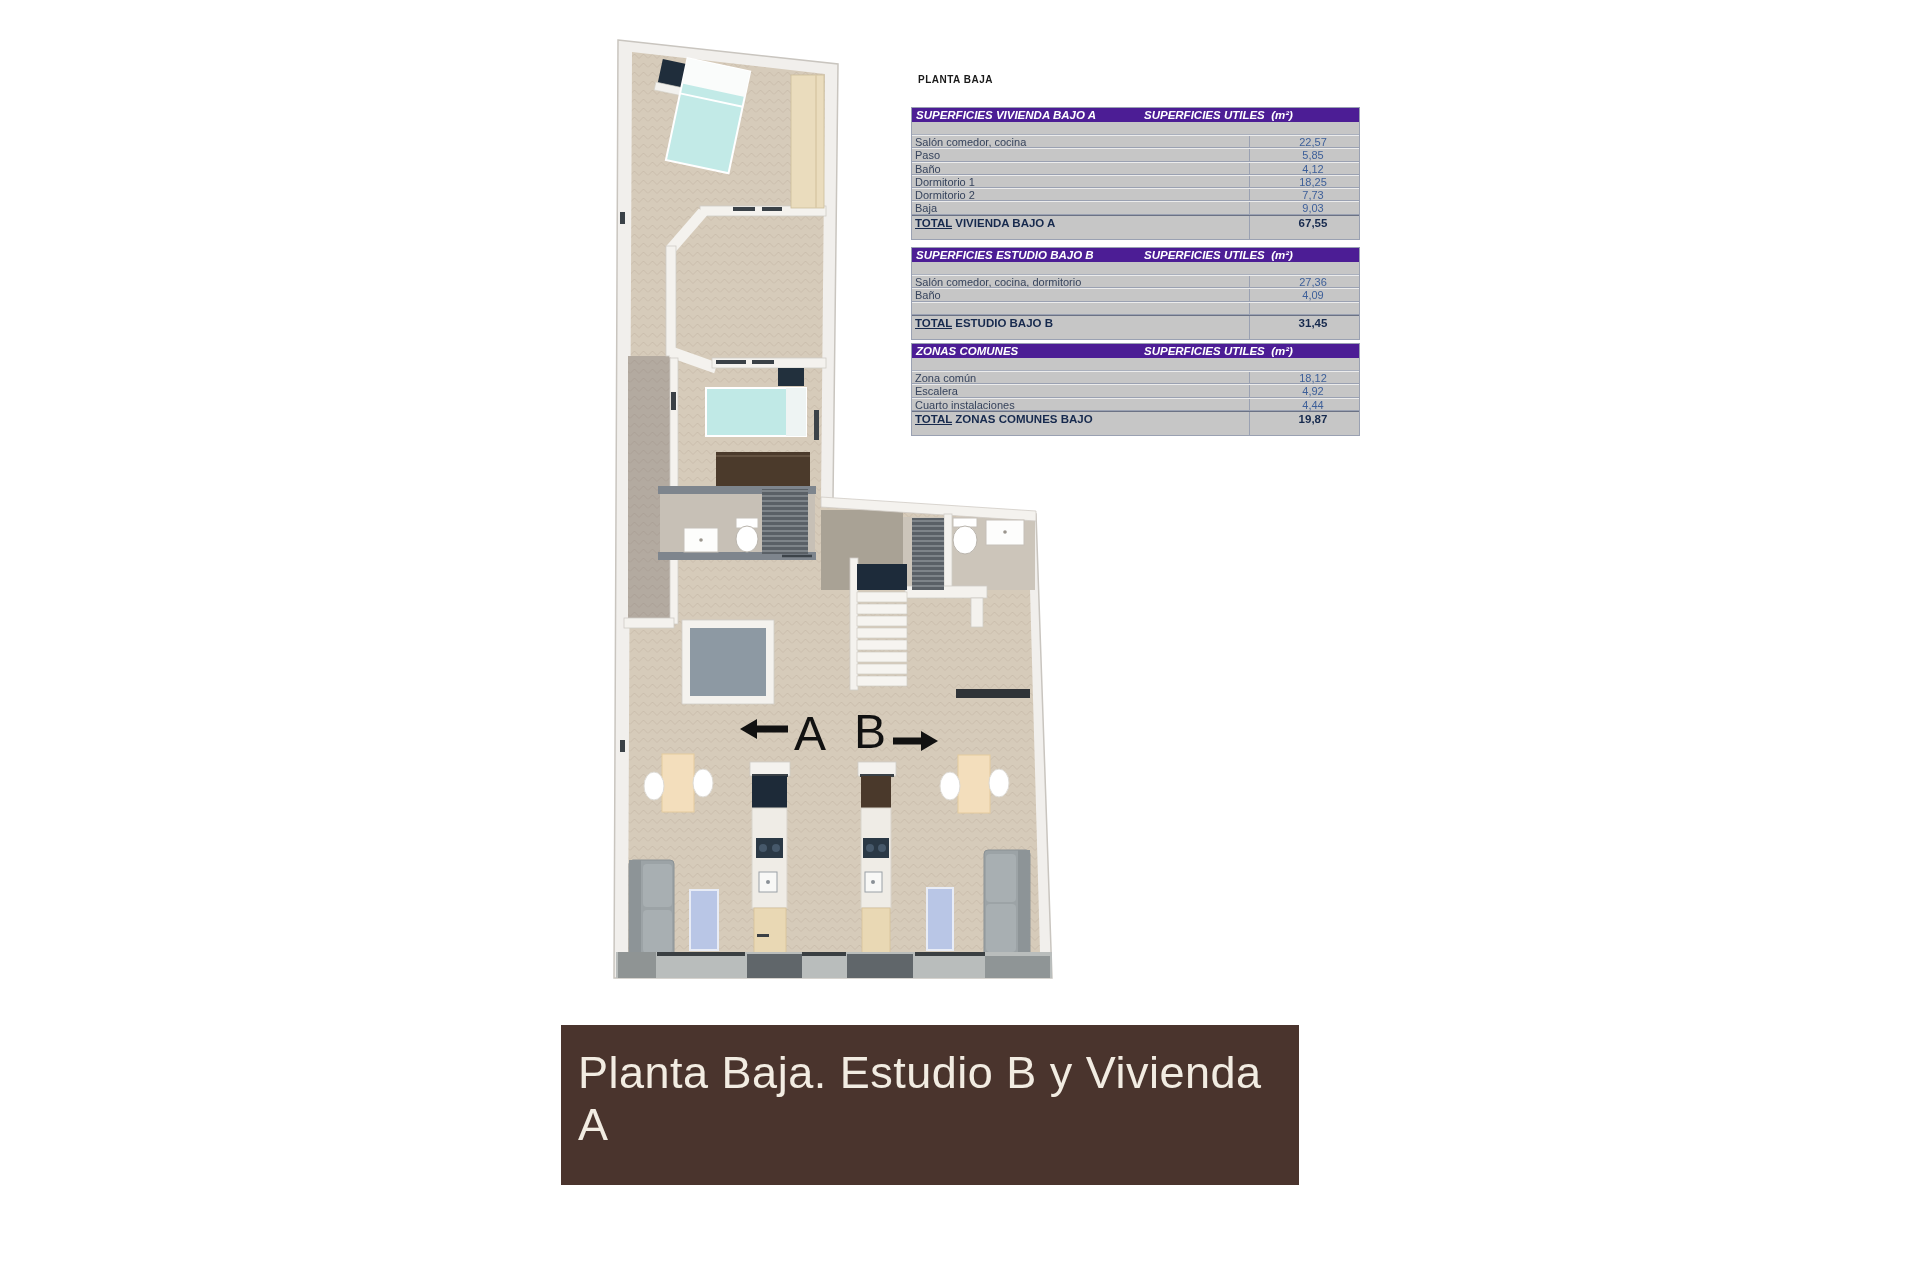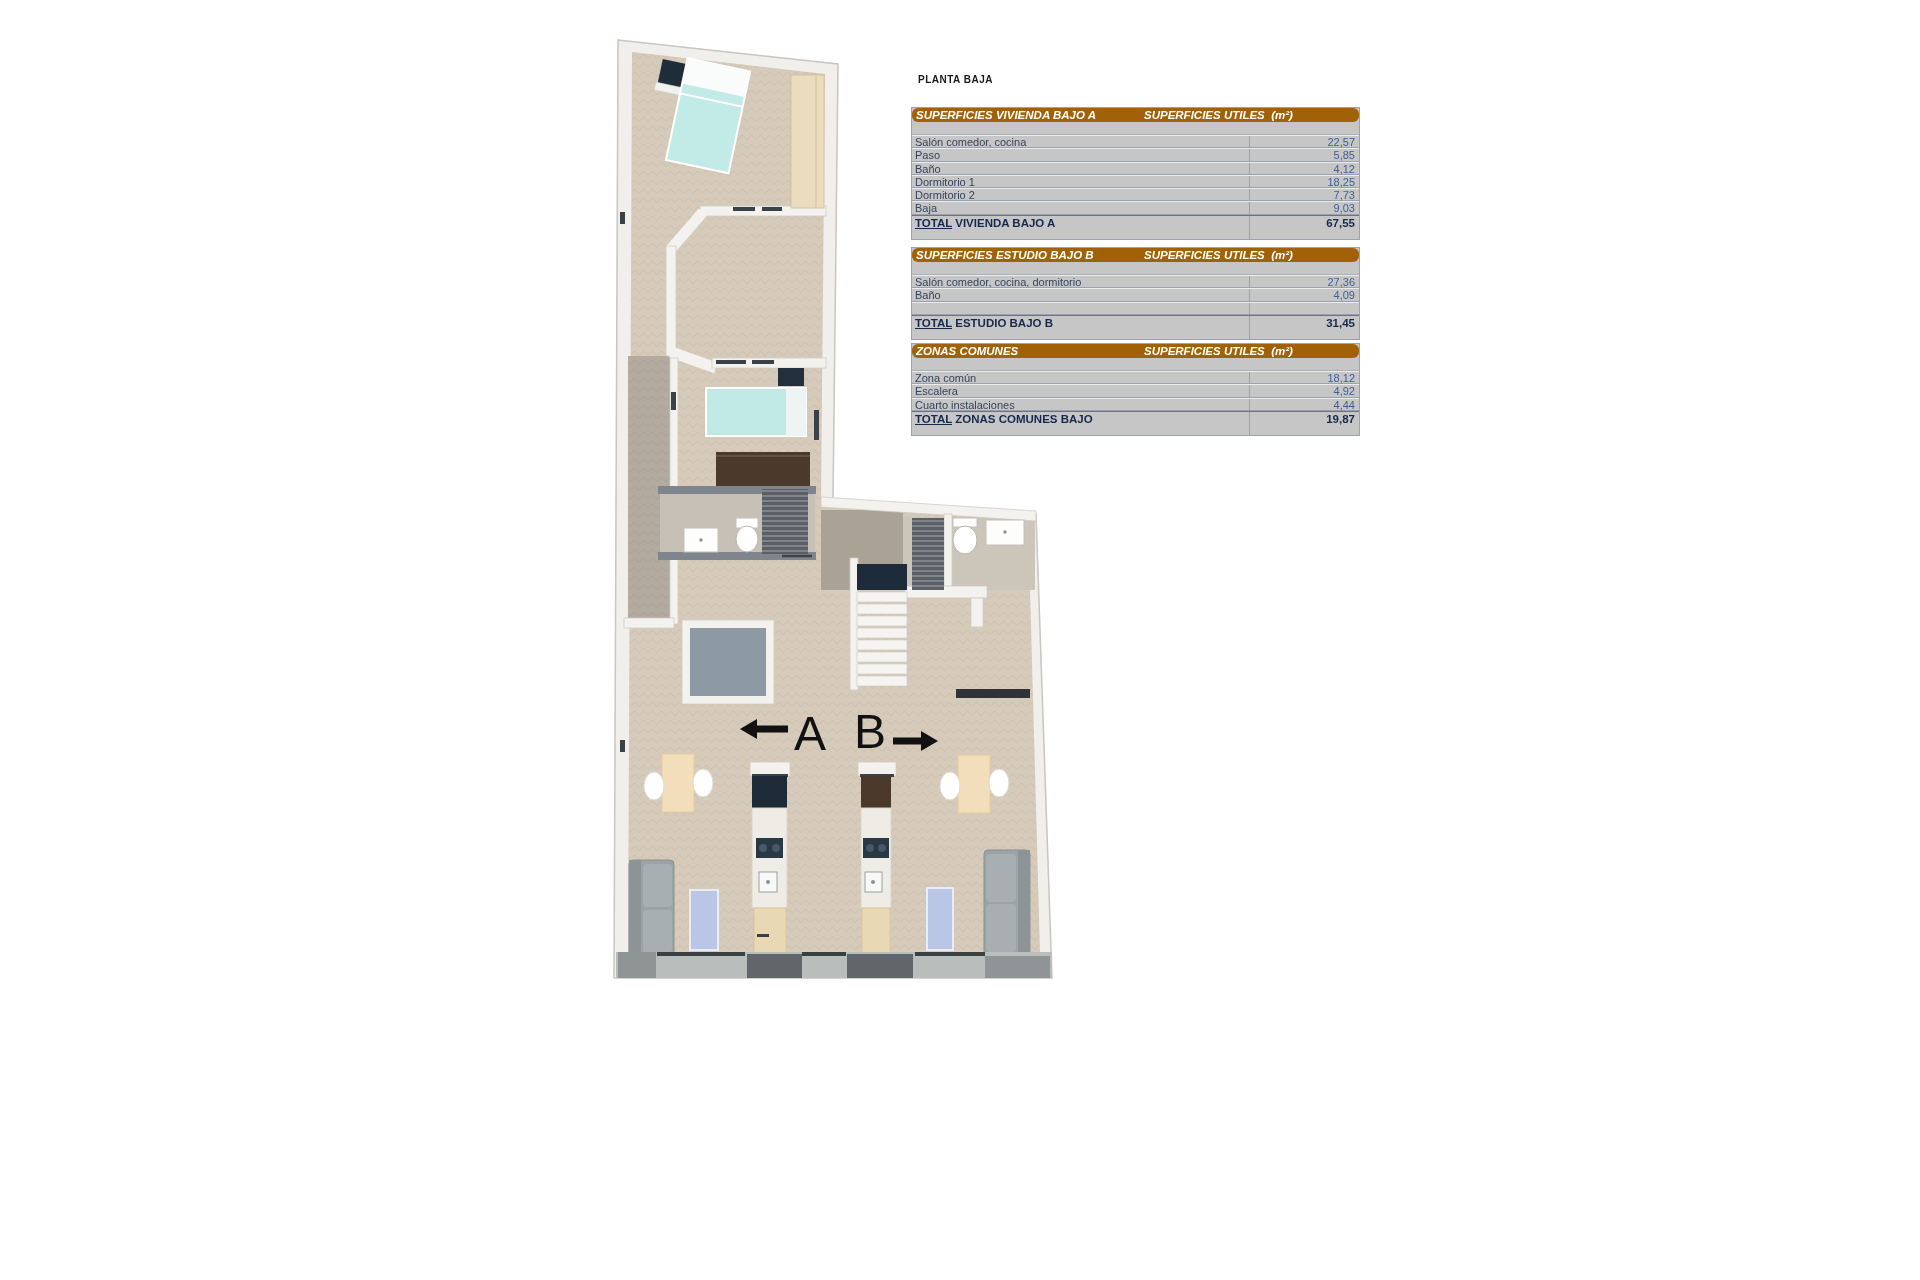--- a/index.html
+++ b/index.html
@@ -3,29 +3,29 @@
 <meta charset="utf-8">
 <style>
   html,body{margin:0;padding:0;background:#ffffff;}
   #page{position:relative;width:1920px;height:1280px;background:#ffffff;overflow:hidden;
         font-family:"Liberation Sans", sans-serif;}
   .abs{position:absolute;}
 
   
   #plan-title{left:918px;top:74px;font-size:10px;font-weight:bold;color:#1a1a1a;letter-spacing:.5px;}
   .stable{left:911px;width:449px;background:#c6c6c6;border:1px solid #9aa1b2;box-sizing:border-box;}
-  .thead{position:relative;height:14px;background:#a16207;color:#ffffff;font-size:11.5px;
-         font-weight:bold;font-style:italic;line-height:14px;white-space:pre;border-radius:6px;}
+  .thead{position:relative;height:14px;background:#4c1d95;color:#ffffff;font-size:11.5px;
+         font-weight:bold;font-style:italic;line-height:14px;white-space:pre;}
   .thead .hleft{position:absolute;left:4px;top:0;}
   .thead .hright{position:absolute;left:232px;top:0;}
   .tspacer{height:12px;border-bottom:1px solid #aab0bd;}
   .trow{display:flex;height:13.3px;line-height:13.3px;font-size:11px;
         border-top:1px solid #ececec;border-bottom:1px solid #9aa1b2;box-sizing:border-box;}
   .tlabel{flex:0 0 337px;padding-left:3px;color:#36435c;box-sizing:border-box;overflow:hidden;white-space:pre;}
-  .tvalue{flex:1;text-align:right;padding-right:4px;color:#3d5f99;border-left:1px solid #9aa1b2;box-sizing:border-box;padding-left:21px;}
+  .tvalue{flex:1;text-align:center;padding-right:4px;color:#3d5f99;border-left:1px solid #9aa1b2;box-sizing:border-box;padding-left:21px;}
   .trow-total{display:flex;height:24px;line-height:15px;font-size:11.5px;font-weight:bold;
         border-top:1px solid #6b7285;box-sizing:border-box;}
   .trow-total .tlabel{color:#16294d;white-space:pre;}
   .trow-total .tvalue{color:#16294d;}
   .tprefix{text-decoration:underline;}
 
   
   #banner{left:561px;top:1025px;width:738px;height:160px;background:#4a342d;}
   #banner .btxt{position:absolute;left:17px;top:22px;font-size:45px;color:#f2ece2;letter-spacing:.5px;}
 
@@ -306,14 +306,17 @@
           <span class="tlabel">Cuarto instalaciones</span>
           <span class="tvalue">4,44</span>
         </div>
       </div>
     <div class="trow-total">
       <span class="tlabel"><span class="tprefix">TOTAL</span><span> ZONAS COMUNES BAJO</span></span>
       <span class="tvalue">19,87</span>
     </div>
   </div>
 
+  <div class="abs" id="banner">
+    <div class="btxt">Planta Baja. Estudio B y Vivienda A</div>
+  </div>
 
 </div>
 
 </body></html>

